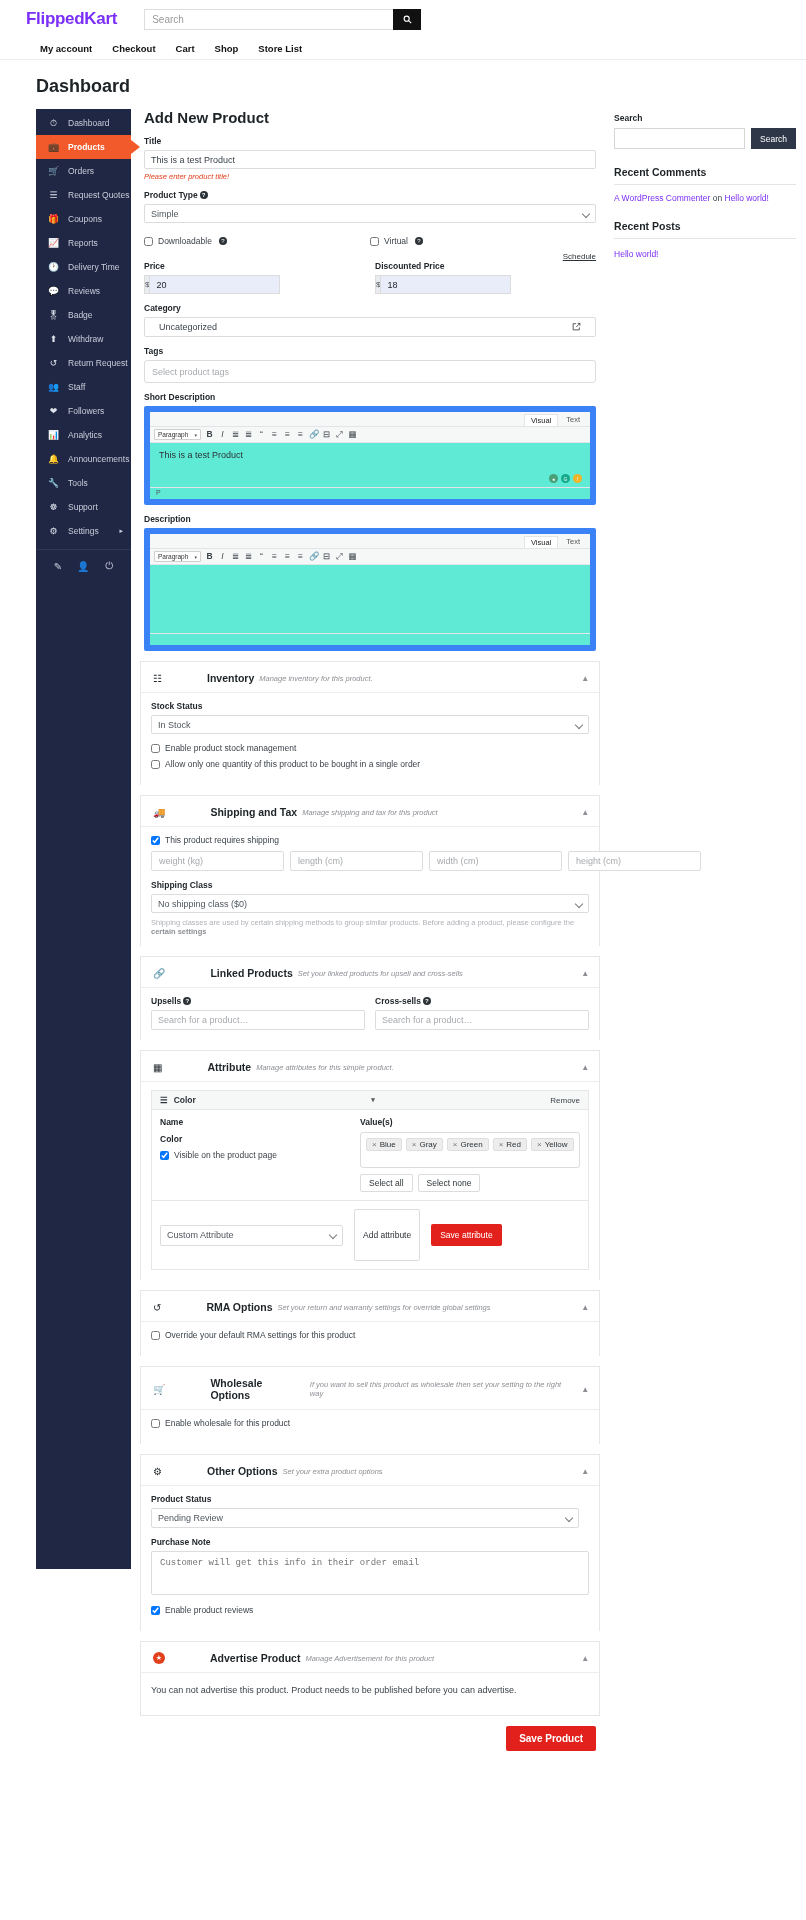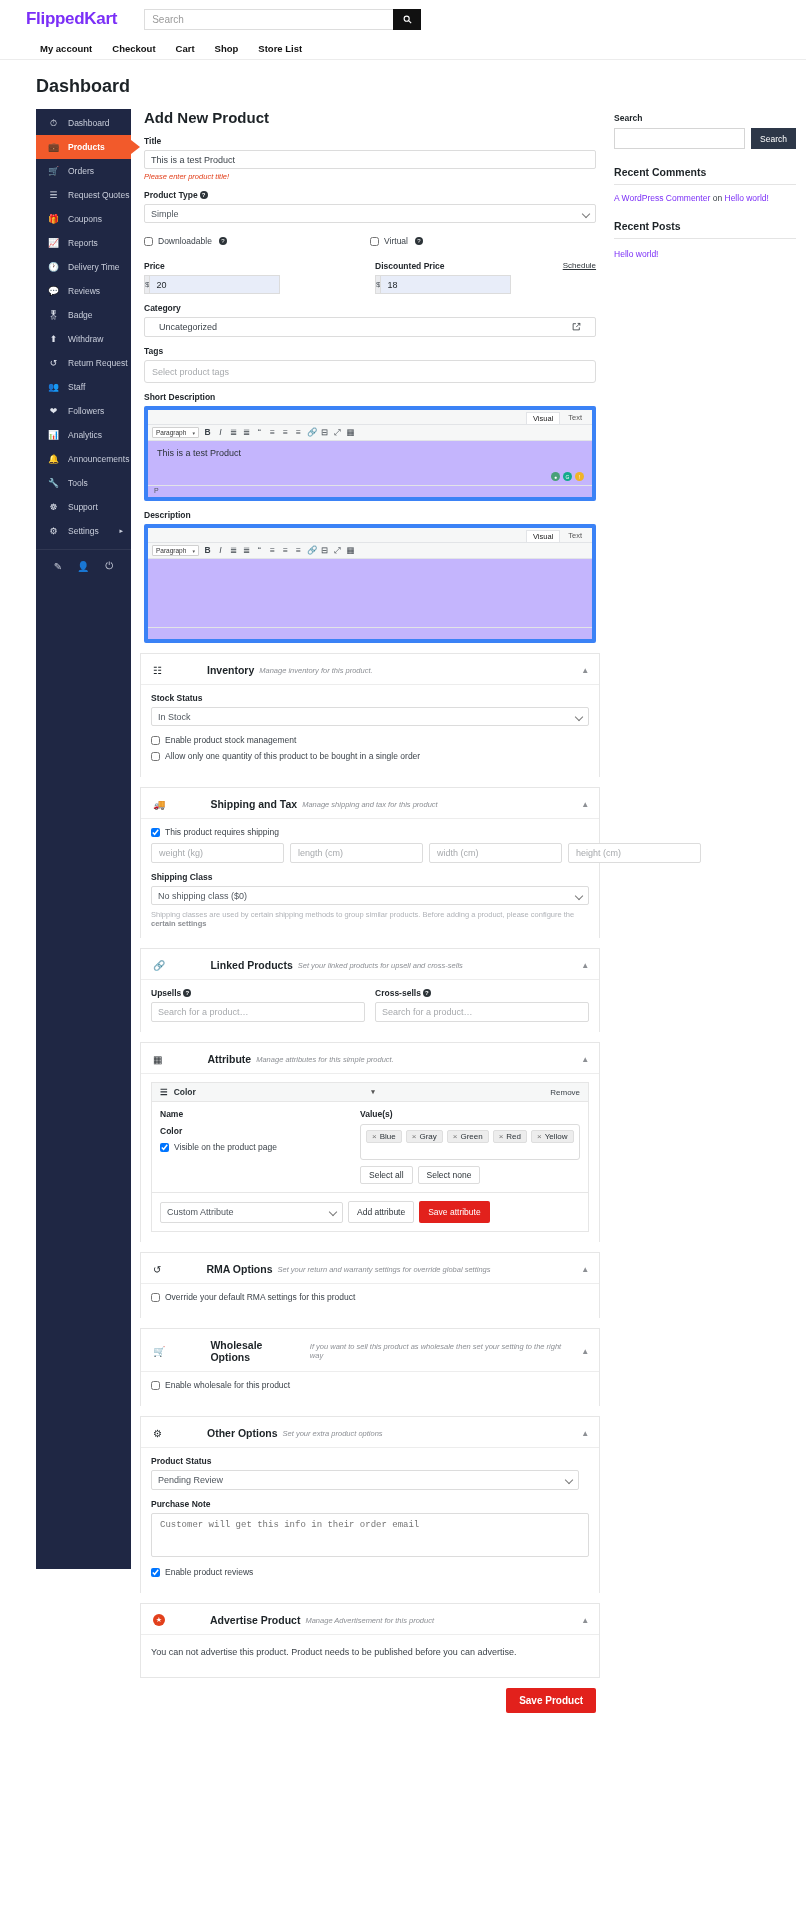--- a/index.html
+++ b/index.html
@@ -130,34 +130,34 @@
   .moneywrap { display:flex; width: 104px; }
   .money-pre {
     width:17px; height:19px; background:#ebecef; border:1px solid #dcdcdc; border-right:none;
     display:flex; align-items:center; justify-content:center; font-size:8px; color:#50575e;
   }
   .money-in {
     flex:1; height:19px; border:1px solid #dcdcdc; background:#e8edf9;
     padding:0 6px; font-size:9px; color:#1d2327; outline:none;
     font-family: "Liberation Sans", sans-serif;
   }
-  .schedule { font-size:8px; color:#2c3338; text-decoration:underline; cursor:pointer; float:right; margin-top:9px;}
+  .schedule { font-size:8px; color:#2c3338; text-decoration:underline; cursor:pointer; float:right; }
 
   .catbox {
     width:100%; height:20px; border:1px solid #dcdcdc; border-radius:2px;
     display:flex; align-items:center; justify-content:space-between;
     padding: 0 14px; font-size:9px; color:#3c434a; background:#fff;
   }
   .tagbox {
     width:100%; height:23px; border:1px solid #dcdcdc; border-radius:3px;
     display:flex; align-items:center; padding:0 7px; font-size:9px; color:#a7aaad; background:#fff;
   }
 
   
-  .editor { border:4px solid #3b82f6; border-radius:2px; background:#c4b5fd; }
+  .editor { border:6px solid #3b82f6; border-radius:2px; background:#5eead4; }
   .ed-tabs { display:flex; justify-content:flex-end; height:14px; background:#f6f7f7; padding: 2px 4px 0 0; gap:2px;}
   .ed-tab { font-size:7.5px; color:#555; padding: 1px 6px; cursor:pointer; }
   .ed-tab.active { background:#fff; border:1px solid #e2e4e7; border-bottom:none; color:#222; }
   .ed-toolbar {
     display:flex; align-items:center; gap:4px; height:17px;
     background:#f6f7f7; border-top:1px solid #e2e4e7; border-bottom:1px solid #e2e4e7; padding: 0 4px;
   }
   .ed-para {
     width: 47px; height:11px; border:1px solid #d0d0d0; background:#fff; font-size:6.5px;
     color:#333; display:flex; align-items:center; padding-left:3px; position:relative; border-radius:1px;
@@ -200,21 +200,21 @@
     flex-wrap:wrap; gap:4px; align-content:flex-start; background:#fff;
   }
   .chip {
     background:#ededed; border:1px solid #dedede; border-radius:2px; font-size:8px; color:#2c3338;
     padding: 1px 5px; display:flex; gap:3px; align-items:center;
   }
   .chip .x { color:#777; font-size:8px; }
   .mini-btns { display:flex; gap:5px; margin-top:6px; }
   .mini-btn { border:1px solid #dcdcdc; background:#fff; font-size:8.5px; color:#2c3338;
               padding: 3px 8px; border-radius:2px; cursor:pointer; font-family:"Liberation Sans", sans-serif; }
-  .attr-foot { border:1px solid #e6e6e6; border-top:none; padding: 8px; display:flex; align-items:center; gap:5px; }
+  .attr-foot { border:1px solid #e6e6e6; border-top:none; padding: 8px; display:flex; align-items:center; gap:11px; }
   .attr-foot .selwrap { width: 183px; }
   .attr-foot .sel { height:21px; }
   .btn-danger {
     background:#e2211c; color:#fff; border:none; border-radius:2px;
     font-size:8.5px; padding: 6px 9px; cursor:pointer; font-family:"Liberation Sans", sans-serif;
   }
 
   textarea.pnote {
     width:100%; height:44px; border:1px solid #dcdcdc; border-radius:2px; padding:6px 8px;
     font-size:9px; color:#a7aaad; resize:none; outline:none;
@@ -617,21 +617,21 @@
           <div class="mini-btns">
             <button class="mini-btn">Select all</button>
             <button class="mini-btn">Select none</button>
           </div>
         </div>
       </div>
       <div class="attr-foot">
         <div class="selwrap"><select class="sel">
           <option>Custom Attribute</option>
         </select></div>
-        <button class="mini-btn" style="padding:5px 8px">Add attribute</button>
+        <button class="mini-btn" style="padding:20px 8px">Add attribute</button>
         <button class="btn-danger">Save attribute</button>
       </div>
     </div>
 
     <div class="panel" style="margin-top:10px;border-top:1px solid #e6e6e6;">
       <div class="sec-head">
         <span class="sic">↺</span>
         <h3>RMA Options</h3>
         <span class="sub">Set your return and warranty settings for override global settings</span>
         <span class="toggle">▲</span>

